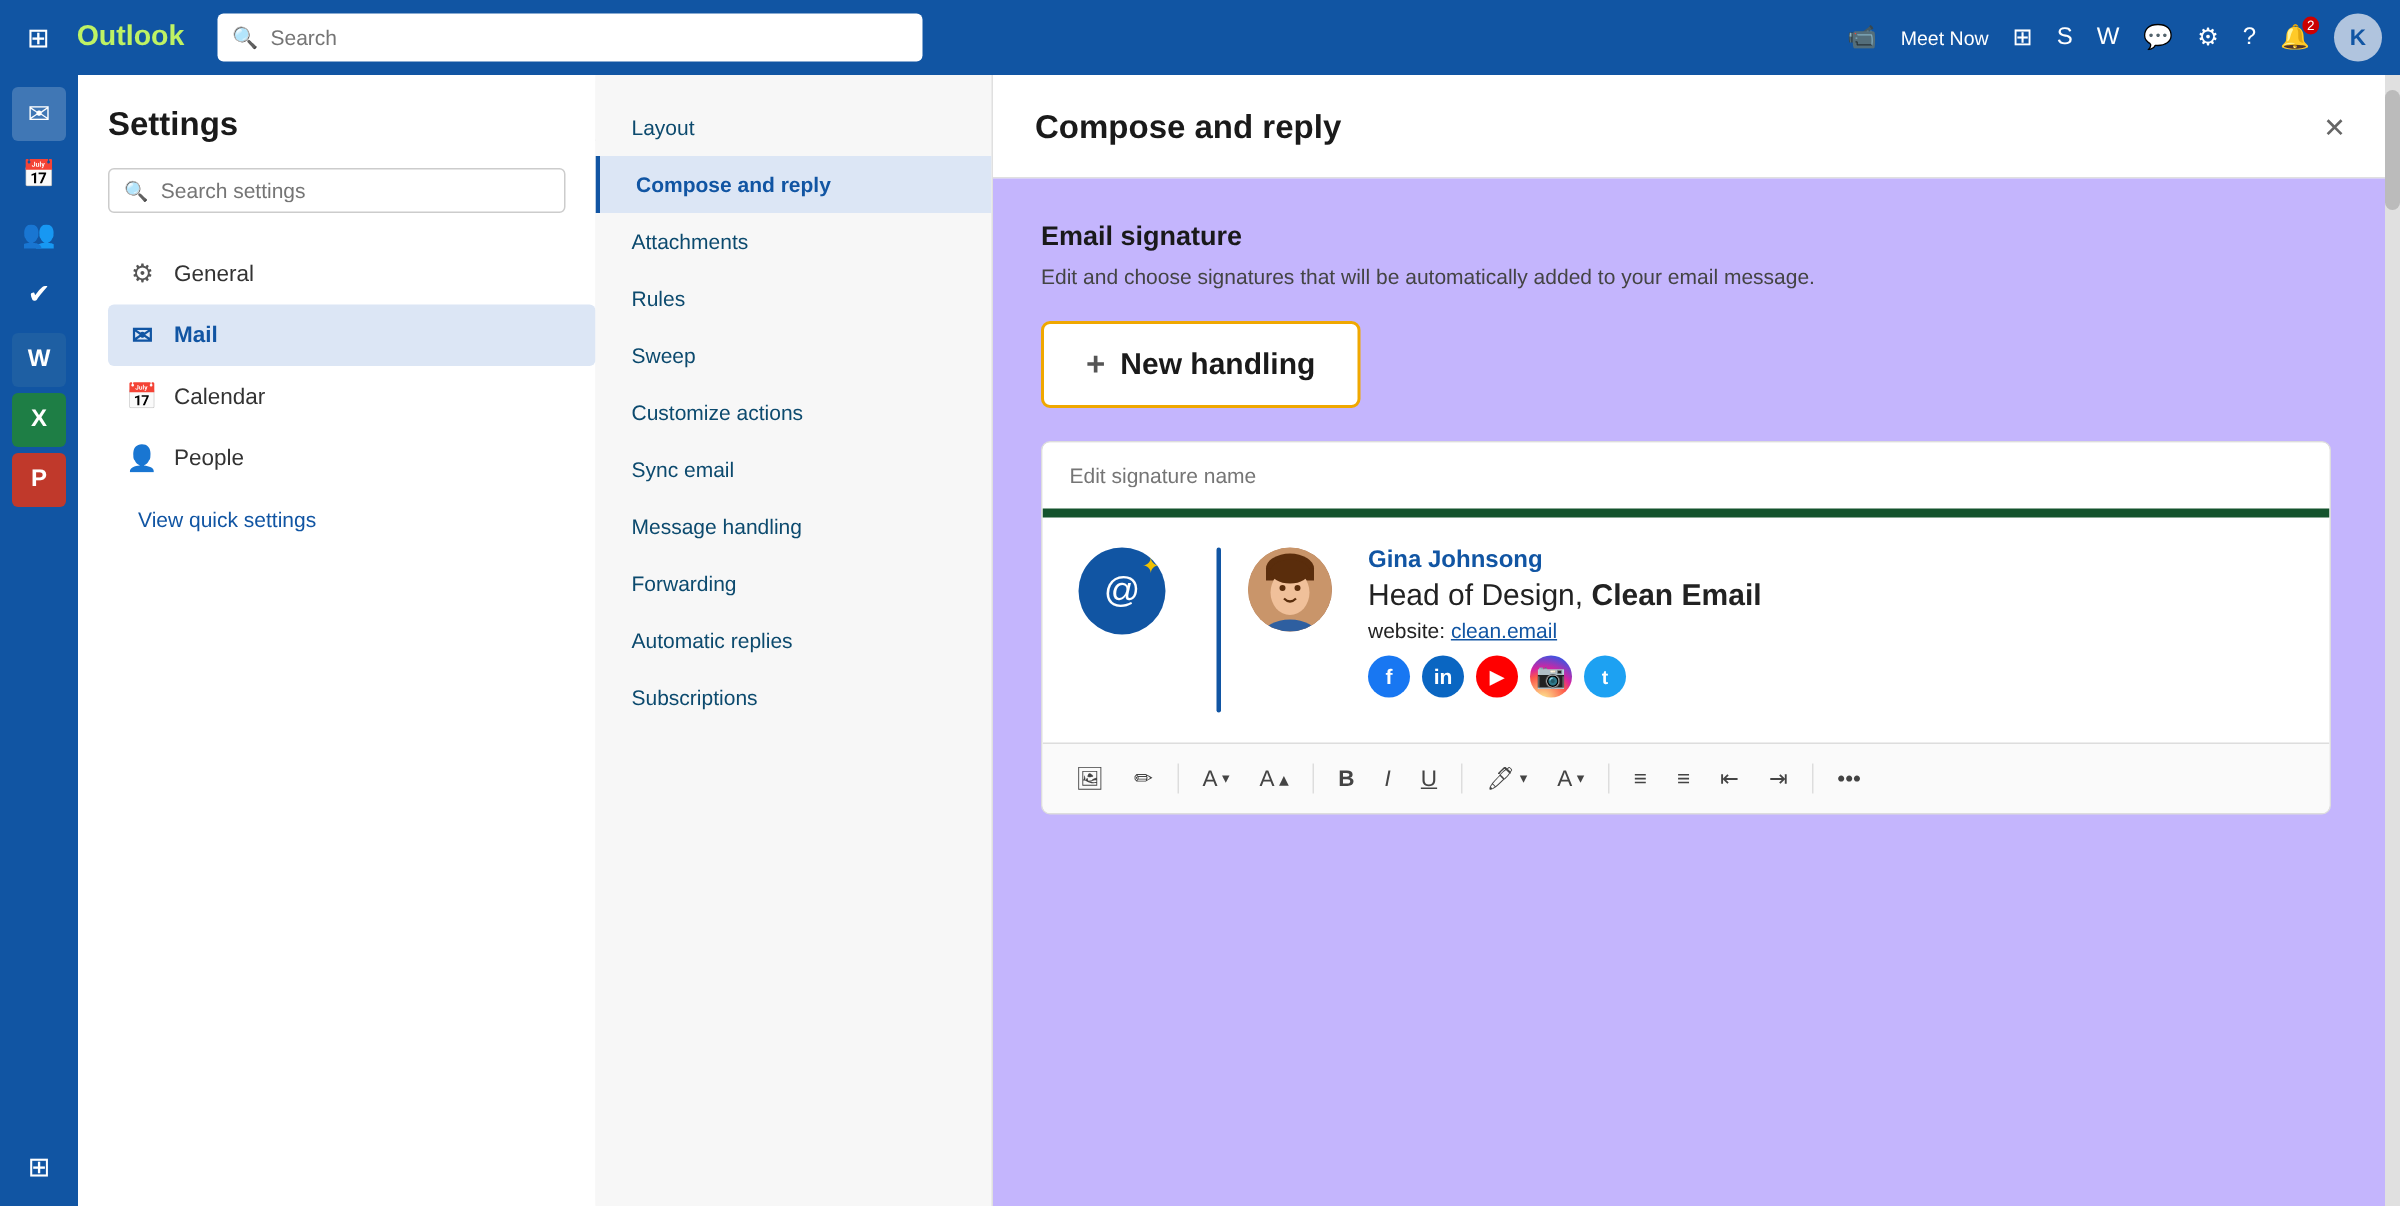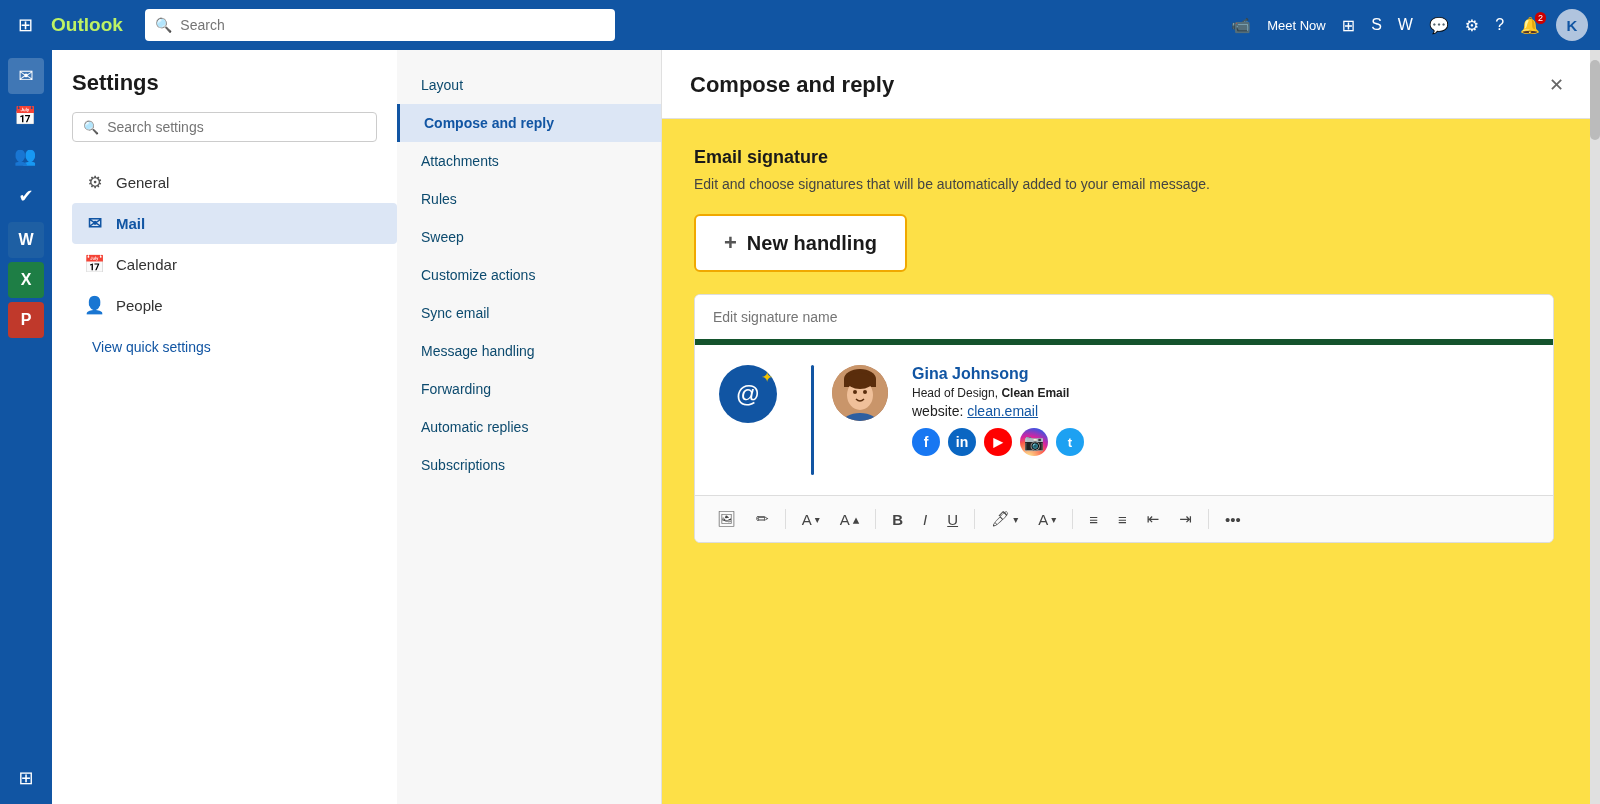--- a/index.html
+++ b/index.html
@@ -216,21 +216,21 @@
       color: #666;
       cursor: pointer;
       background: none;
       border: none;
       padding: 4px 8px;
     }
     .modal-body {
       flex: 1;
       padding: 28px 32px;
       overflow-y: auto;
-      background: #fde047;
+      background: #c4b5fd;
     }
     .section-title {
       font-size: 18px;
       font-weight: 600;
       color: #1a1a1a;
       margin-bottom: 8px;
     }
     .section-desc {
       font-size: 14px;
       color: #444;
@@ -322,21 +322,21 @@
       justify-content: center;
       overflow: hidden;
     }
     .sig-info { display: flex; flex-direction: column; gap: 3px; }
     .sig-name {
       font-size: 16px;
       font-weight: 700;
       color: #1155a3;
     }
     .sig-title-text {
-      font-size: 12px;
+      font-size: 20px;
       color: #222;
     }
     .sig-title-text strong { font-weight: 700; }
     .sig-website {
       font-size: 14px;
       color: #222;
     }
     .sig-website a {
       color: #1155a3;
       text-decoration: underline;

